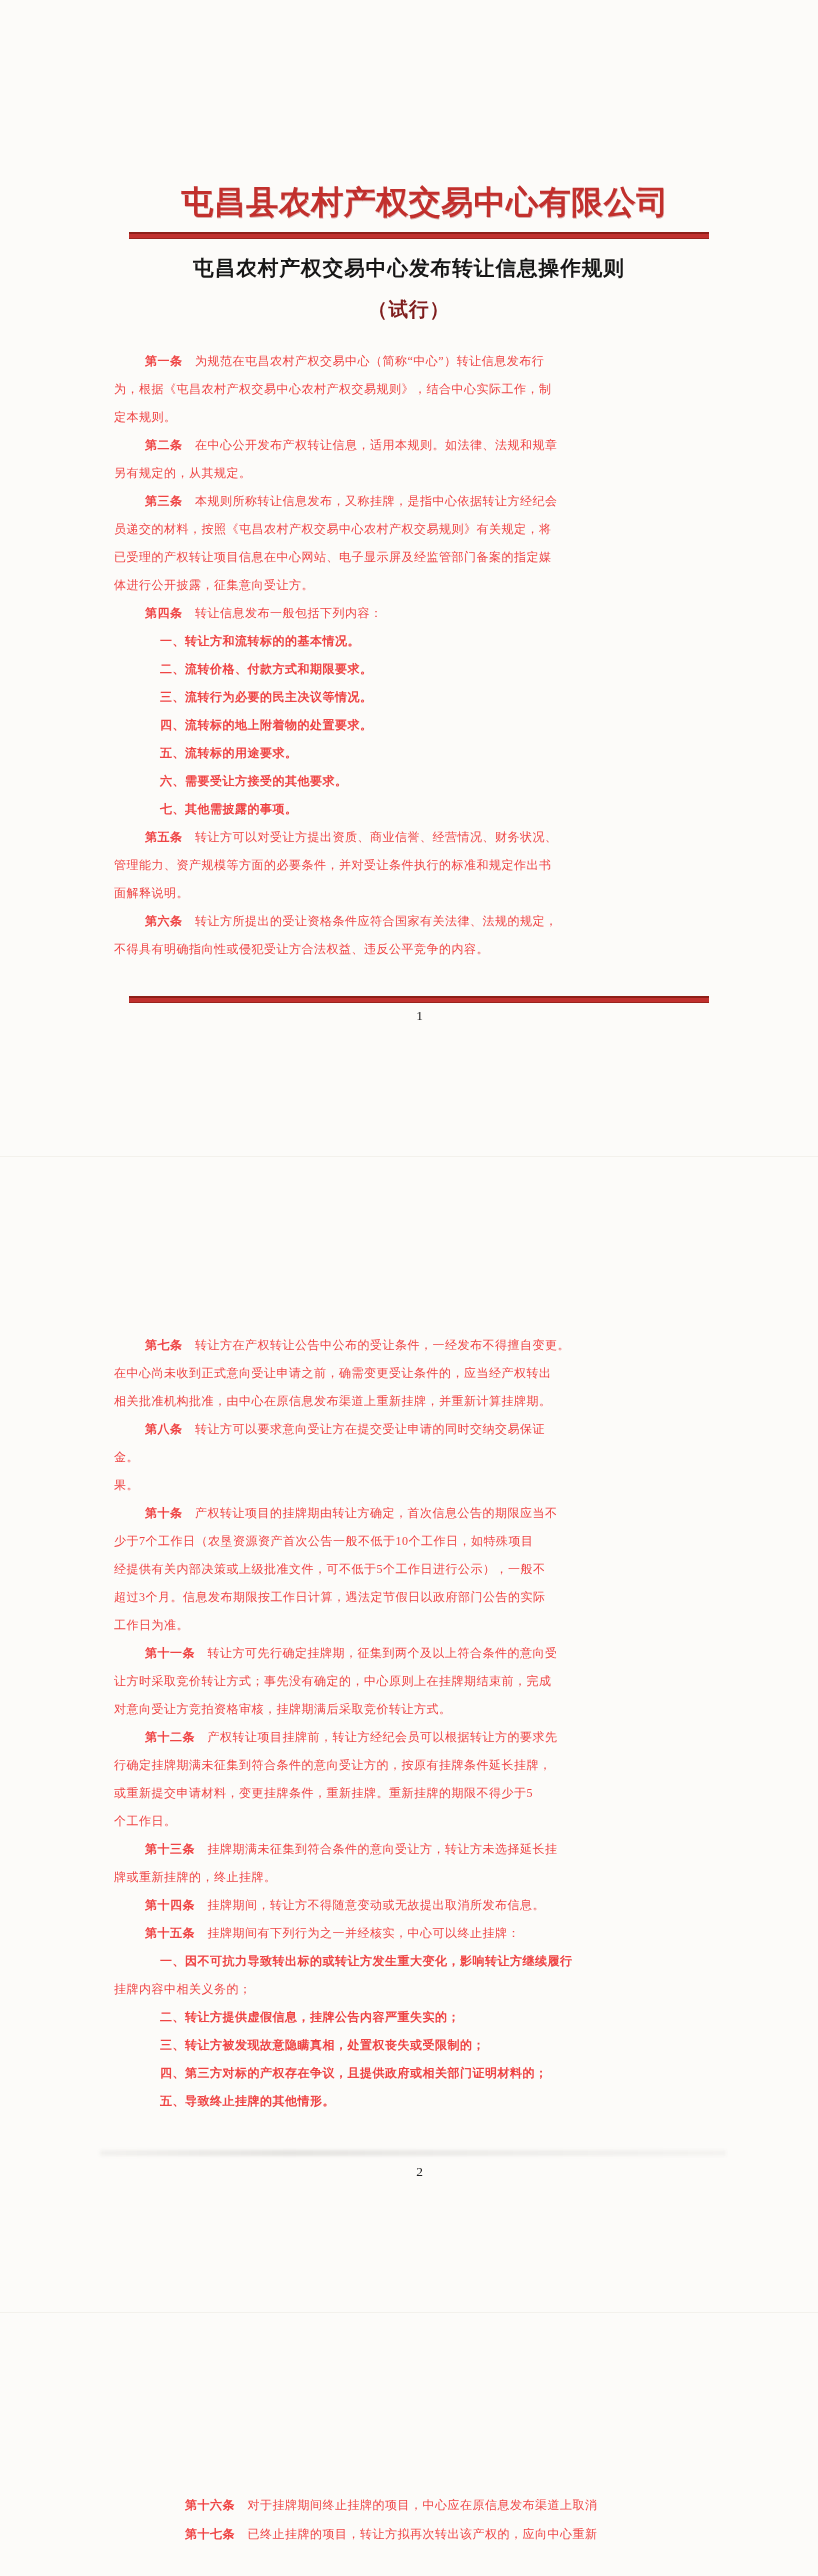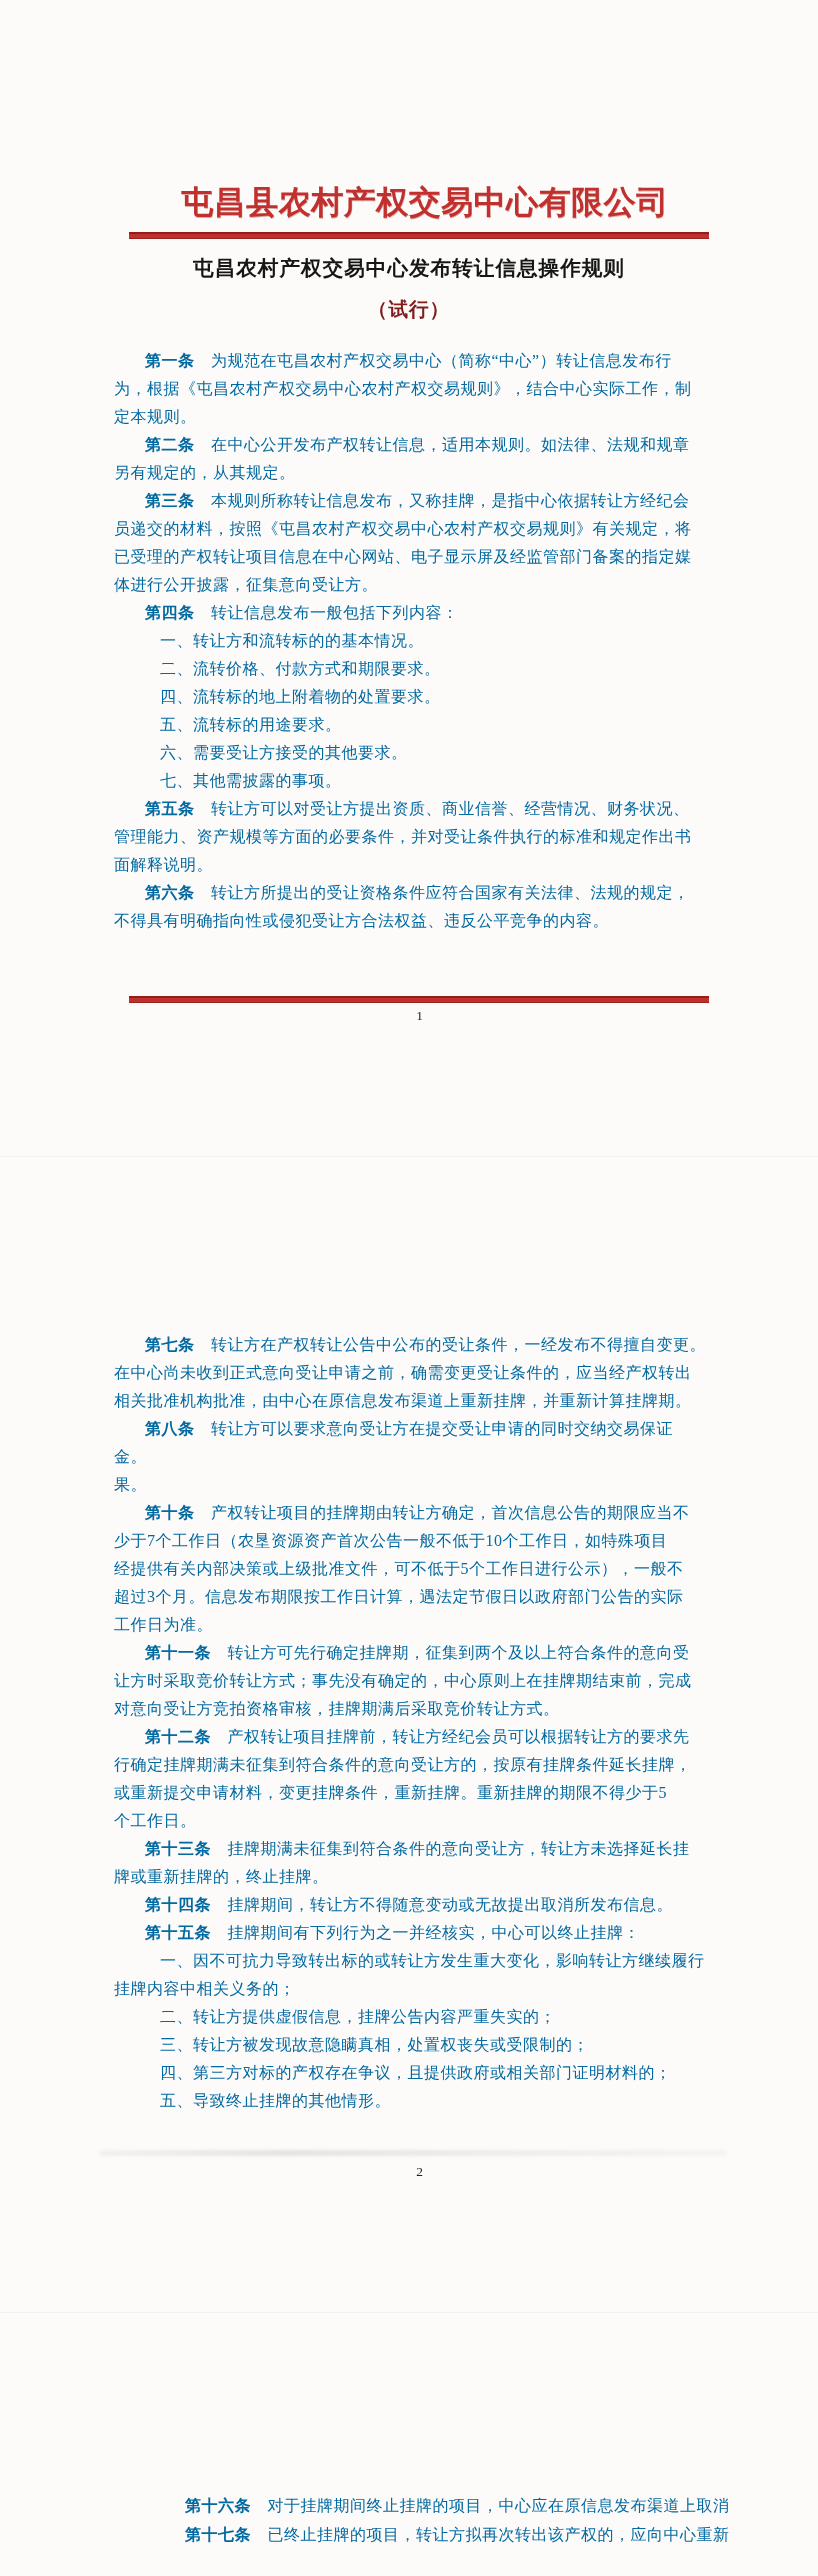--- a/index.html
+++ b/index.html
@@ -33,29 +33,29 @@
     font-size:20.6px;font-weight:bold;color:#161616;letter-spacing:1px;line-height:24px;white-space:nowrap;
   }
   .doc-subtitle{
     position:absolute;top:298px;left:0;width:818px;text-align:center;
     font-size:19.6px;font-weight:bold;color:#7f1d1d;letter-spacing:1px;line-height:23px;
   }
 
   
   .body-block{position:absolute;left:114px;width:601px;color:#1a1a1a;}
   .line{
-    display:block;font-size:16px;letter-spacing:0.5px;white-space:nowrap;
-    color:#0369a1;
+    display:block;font-size:12px;letter-spacing:0.5px;white-space:nowrap;
+    color:#ef4444;
   }
   .pg1 .line{line-height:28px;height:28px;}
   .pg2 .line{line-height:28px;height:28px;}
   .pg3 .line{line-height:29px;height:29px;margin-left:40px;}
   .line.p{text-indent:31px;}
   .line.c{text-indent:0;}
-  .line.l{text-indent:46px;}
+  .line.l{text-indent:46px;font-weight:bold;}
   .line b{font-weight:bold;}
   .blk1{top:347px;}
   .blk2{top:1331px;}
   .blk3{top:2491px;}
 
   .page-number{
     position:absolute;left:0;width:839px;text-align:center;
     font-size:13.4px;color:#222;line-height:15.5px;
   }
   .pn1{top:1008px;}
@@ -87,20 +87,21 @@
       <div class="line c">定本规则。</div>
       <div class="line p"><b>第二条</b>　在中心公开发布产权转让信息，适用本规则。如法律、法规和规章</div>
       <div class="line c">另有规定的，从其规定。</div>
       <div class="line p"><b>第三条</b>　本规则所称转让信息发布，又称挂牌，是指中心依据转让方经纪会</div>
       <div class="line c">员递交的材料，按照《屯昌农村产权交易中心农村产权交易规则》有关规定，将</div>
       <div class="line c">已受理的产权转让项目信息在中心网站、电子显示屏及经监管部门备案的指定媒</div>
       <div class="line c">体进行公开披露，征集意向受让方。</div>
       <div class="line p"><b>第四条</b>　转让信息发布一般包括下列内容：</div>
       <div class="line l">一、转让方和流转标的的基本情况。</div>
       <div class="line l">二、流转价格、付款方式和期限要求。</div>
+      <div class="line l">三、流转行为必要的民主决议等情况。</div>
       <div class="line l">四、流转标的地上附着物的处置要求。</div>
       <div class="line l">五、流转标的用途要求。</div>
       <div class="line l">六、需要受让方接受的其他要求。</div>
       <div class="line l">七、其他需披露的事项。</div>
       <div class="line p"><b>第五条</b>　转让方可以对受让方提出资质、商业信誉、经营情况、财务状况、</div>
       <div class="line c">管理能力、资产规模等方面的必要条件，并对受让条件执行的标准和规定作出书</div>
       <div class="line c">面解释说明。</div>
       <div class="line p"><b>第六条</b>　转让方所提出的受让资格条件应符合国家有关法律、法规的规定，</div>
       <div class="line c">不得具有明确指向性或侵犯受让方合法权益、违反公平竞争的内容。</div>
     </div>

